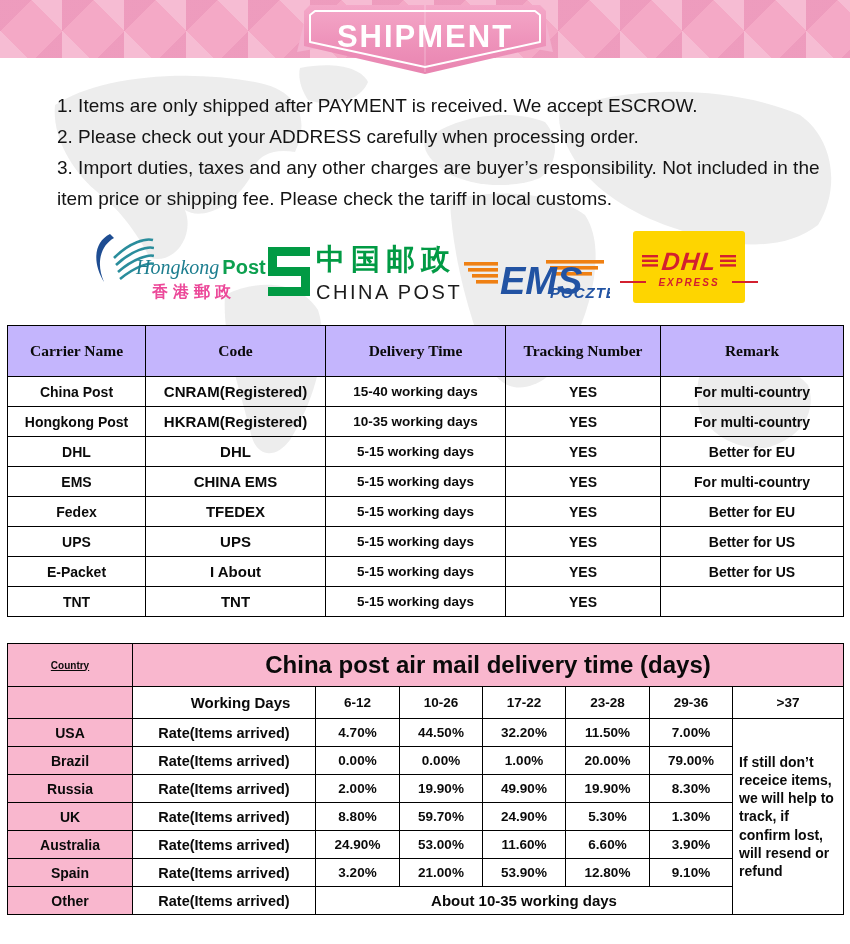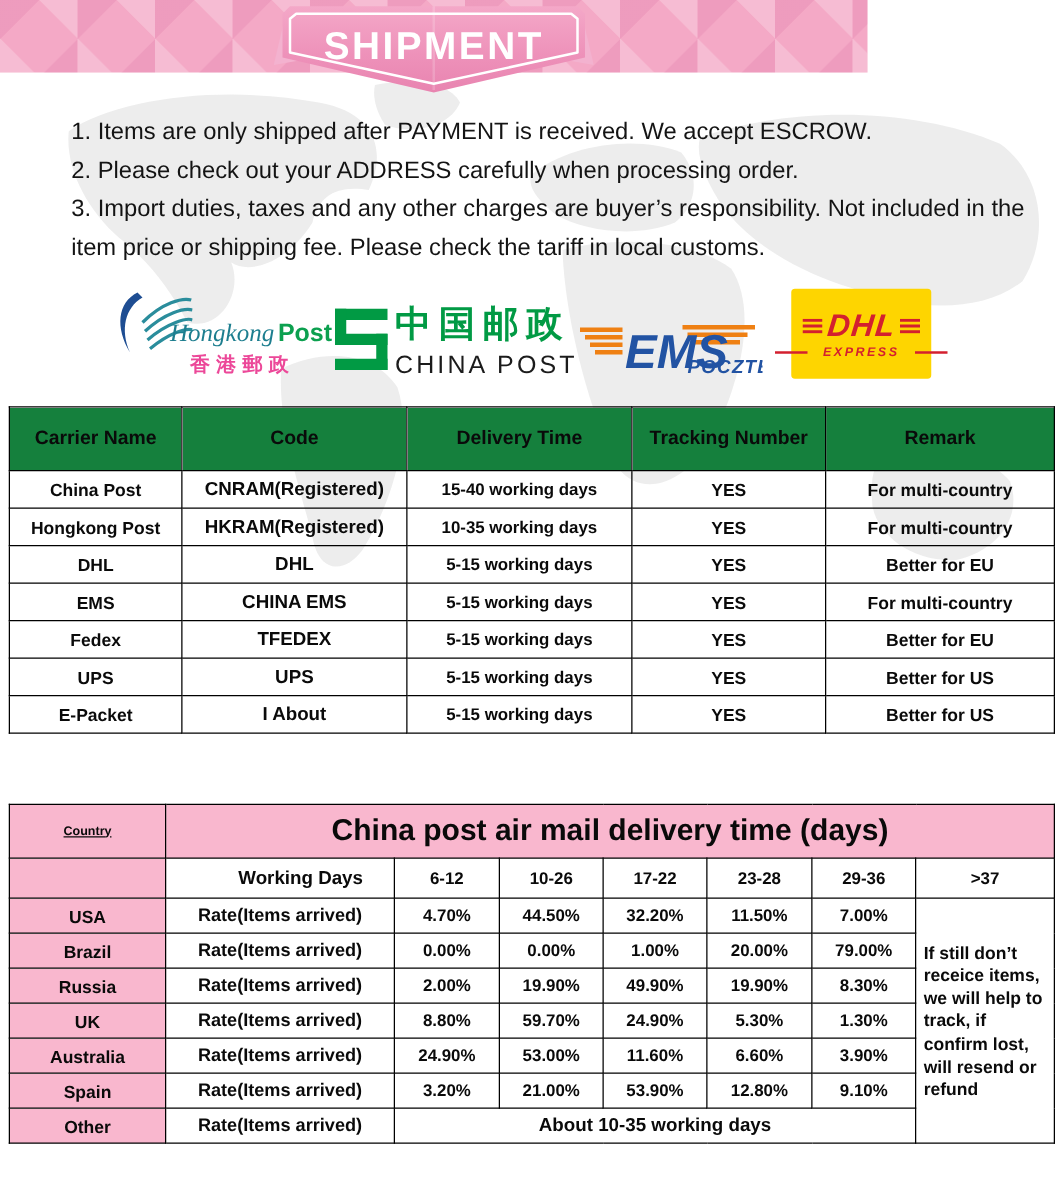--- a/index.html
+++ b/index.html
@@ -1,20 +1,20 @@
 <!DOCTYPE html>
 <html><head>
 <meta charset="utf-8">
 <style>
   html,body{margin:0;padding:0;background:#fff;}
   .page{position:relative;width:850px;height:944px;background:#fff;overflow:hidden;
         font-family:"Liberation Sans",sans-serif;color:#111;}
 
   
-  .band{position:absolute;top:0;left:0;width:694px;height:58px;
+  .band{position:absolute;top:0;left:0;width:850px;height:58px;
         background-color:#f4a9c6;
         background-image:
           linear-gradient(45deg,rgba(255,255,255,.22) 25%,transparent 25%,transparent 75%,rgba(255,255,255,.22) 75%),
           linear-gradient(135deg,rgba(214,104,158,.20) 25%,transparent 25%,transparent 75%,rgba(214,104,158,.20) 75%);
         background-size:62px 62px;}
   .ribbon{position:absolute;top:2px;left:50%;transform:translateX(-50%);}
   .ribbon text{font-family:"Liberation Sans",sans-serif;}
 
   
   .worldmap{position:absolute;top:60px;left:0;opacity:.85;}
@@ -46,21 +46,21 @@
   .dhl-sub-row{display:flex;align-items:center;gap:12px;margin-top:1px;}
   .dhl-sub{color:#d3202f;font-size:10px;font-weight:bold;font-style:italic;letter-spacing:2px;}
   .dhl-line{width:26px;height:1.5px;background:#d3202f;}
 
   
   table{position:absolute;left:7px;width:836px;border-collapse:collapse;table-layout:fixed;}
   td,th{border:1.6px solid #000;text-align:center;vertical-align:middle;
         font-weight:bold;color:#0a0a0a;padding:0;overflow:hidden;}
 
   .t1{top:325px;}
-  .t1 th{height:50px;font-size:15.5px;background:#15803d;}
+  .t1 th{height:50px;font-size:15.5px;background:#c4b5fd;font-family:Liberation Serif, serif;}
   .t1 td{height:29px;font-size:14px;}
   .t1 .c-delivery{font-size:13.5px;}
   .t1 .c-code{font-size:15px;}
 
   .t2{top:643px;}
   .t2 td{font-size:13.5px;}
   .t2 .pink{background:#f9b7ce;}
   .t2 .ch{font-size:10px;height:42px;text-decoration:underline;}
   .t2 .title{font-size:24px;}
   .t2 .wd-row td{height:31px;}
@@ -252,20 +252,27 @@
         <td>YES</td>
         <td>Better for  US</td>
       </tr>
       <tr>
         <td>E-Packet</td>
         <td class="c-code">I About</td>
         <td class="c-delivery">5-15 working days</td>
         <td>YES</td>
         <td>Better for  US</td>
       </tr>
+      <tr>
+        <td>TNT</td>
+        <td class="c-code">TNT</td>
+        <td class="c-delivery">5-15 working days</td>
+        <td>YES</td>
+        <td></td>
+      </tr>
     </tbody>
   </table>
 
   <table class="t2">
     <colgroup>
       <col style="width:125px">
         <col style="width:183px">
         <col style="width:84px">
         <col style="width:83px">
       <col style="width:83px">

